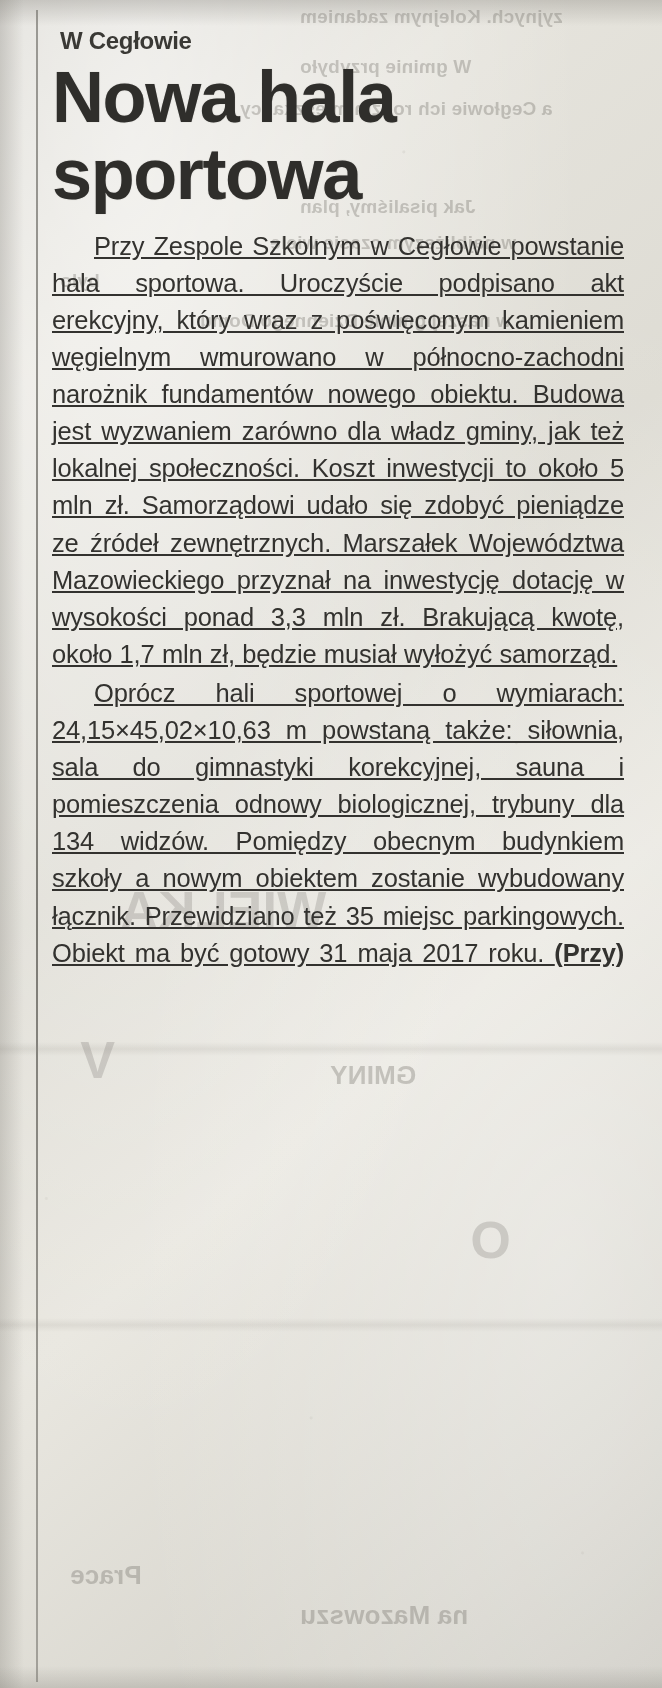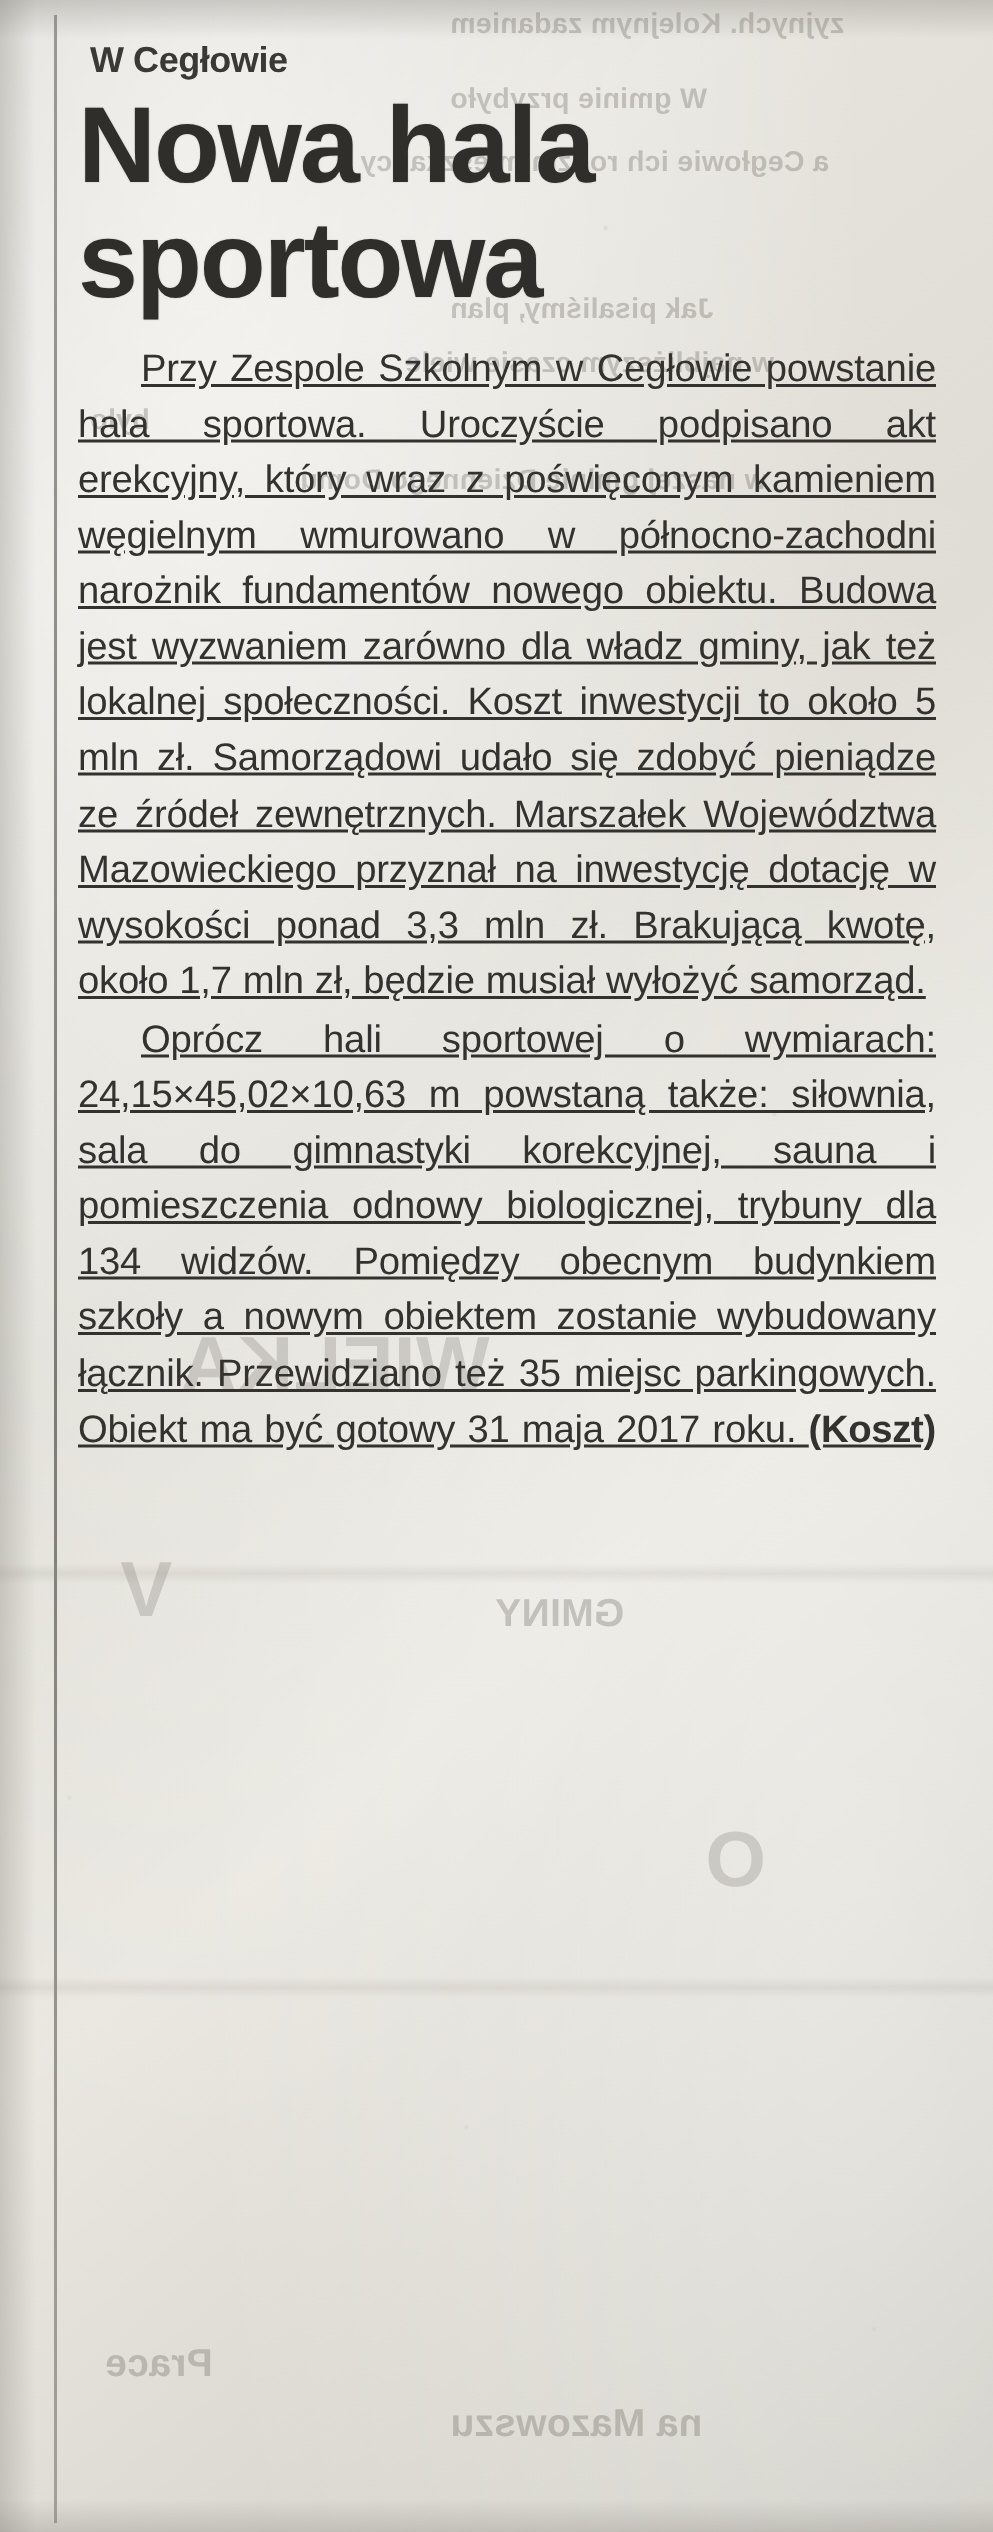--- a/index.html
+++ b/index.html
@@ -167,21 +167,21 @@
   <div class="col-rule"></div>
 
   <div id="article">
     <div class="kicker">W Cegłowie</div>
     <h1 class="headline">
       <span>Nowa hala</span>
       <span class="line2">sportowa</span>
     </h1>
     <div class="body">
       <p>Przy Zespole Szkolnym w Cegłowie powstanie hala sportowa. Uroczyście podpisano akt erekcyjny, który wraz z poświęconym kamieniem węgielnym wmurowano w północno-zachodni narożnik fundamentów nowego obiektu. Budowa jest wyzwaniem zarówno dla władz gminy, jak też lokalnej społeczności. Koszt inwestycji to około 5 mln zł. Samorządowi udało się zdobyć pieniądze ze źródeł zewnętrznych. Marszałek Województwa Mazowieckiego przyznał na inwestycję dotację w wysokości ponad 3,3 mln zł. Brakującą kwotę, około 1,7 mln zł, będzie musiał wyłożyć samorząd.</p>
-      <p><span>Oprócz hali sportowej o wymiarach: 24,15×45,02×10,63 m powstaną także: siłownia, sala do gimnastyki korekcyjnej, sauna i pomieszczenia odnowy biologicznej, trybuny dla 134 widzów. Pomiędzy obecnym budynkiem szkoły a nowym obiektem zostanie wybudowany łącznik. Przewidziano też 35 miejsc parkingowych. Obiekt ma być gotowy 31 maja 2017 roku. </span><span class="sig">(Koszt)</span></p>
+      <p><span>Oprócz hali sportowej o wymiarach: 24,15×45,02×10,63 m powstaną także: siłownia, sala do gimnastyki korekcyjnej, sauna i pomieszczenia odnowy biologicznej, trybuny dla 134 widzów. Pomiędzy obecnym budynkiem szkoły a nowym obiektem zostanie wybudowany łącznik. Przewidziano też 35 miejsc parkingowych. Obiekt ma być gotowy 31 maja 2017 roku. </span><span class="sig">(Przy)</span></p>
     </div>
   </div>
 
   <div class="crease" style="top:1042px;"></div>
   <div class="crease" style="top:1318px;"></div>
   <div class="edge-shadow-top"></div>
   <div class="edge-shadow-left"></div>
   <div class="edge-shadow-bottom"></div>
 </div>
 

